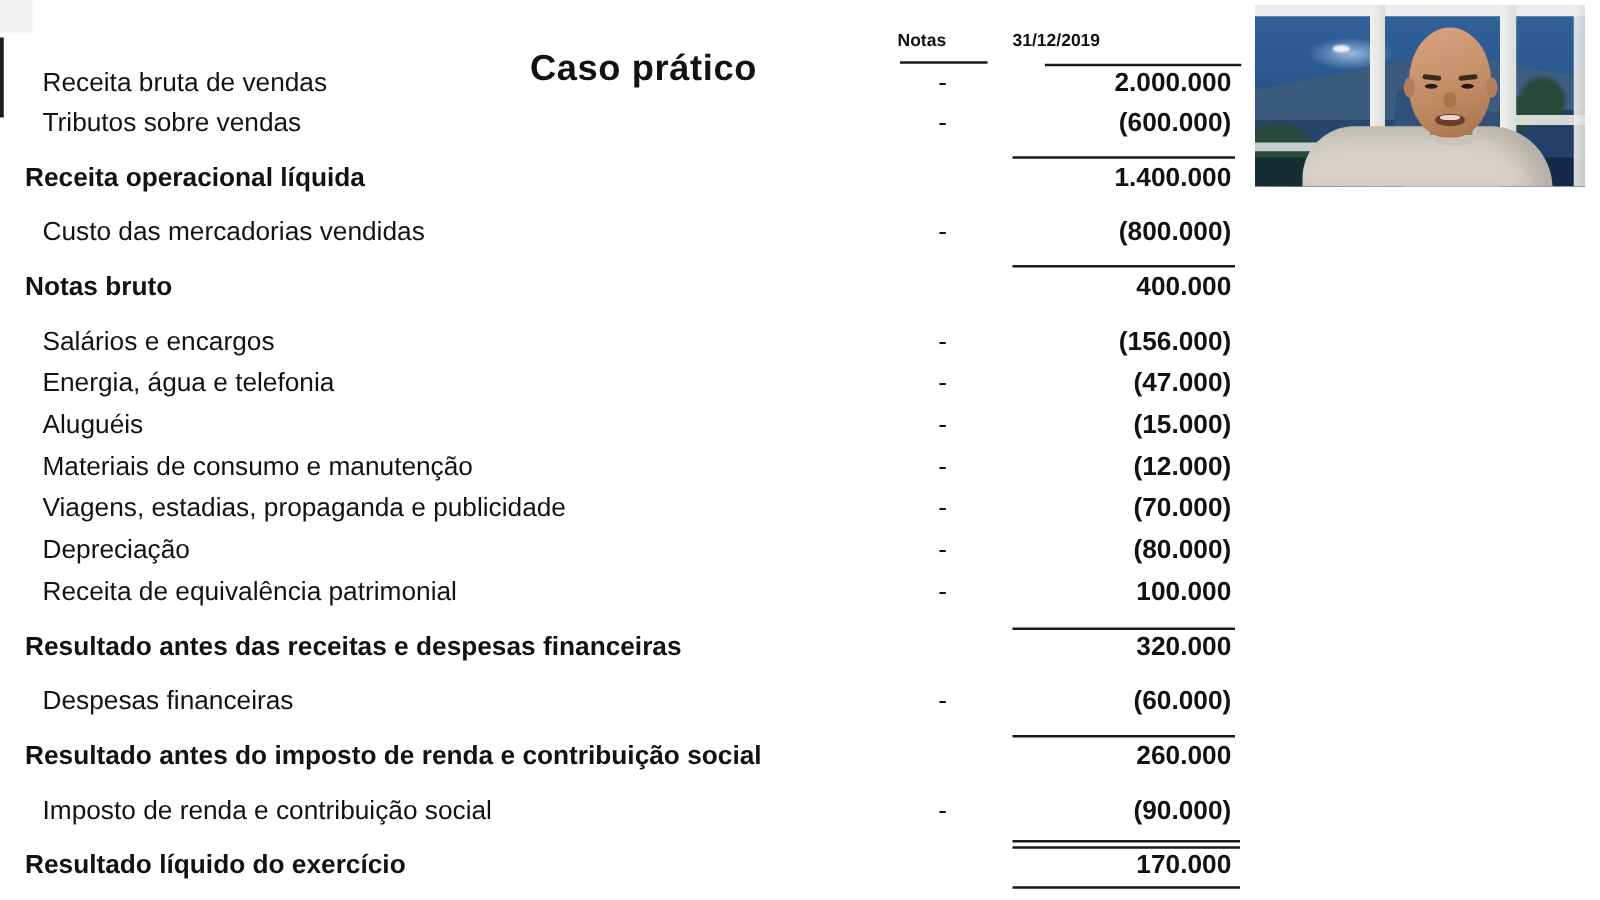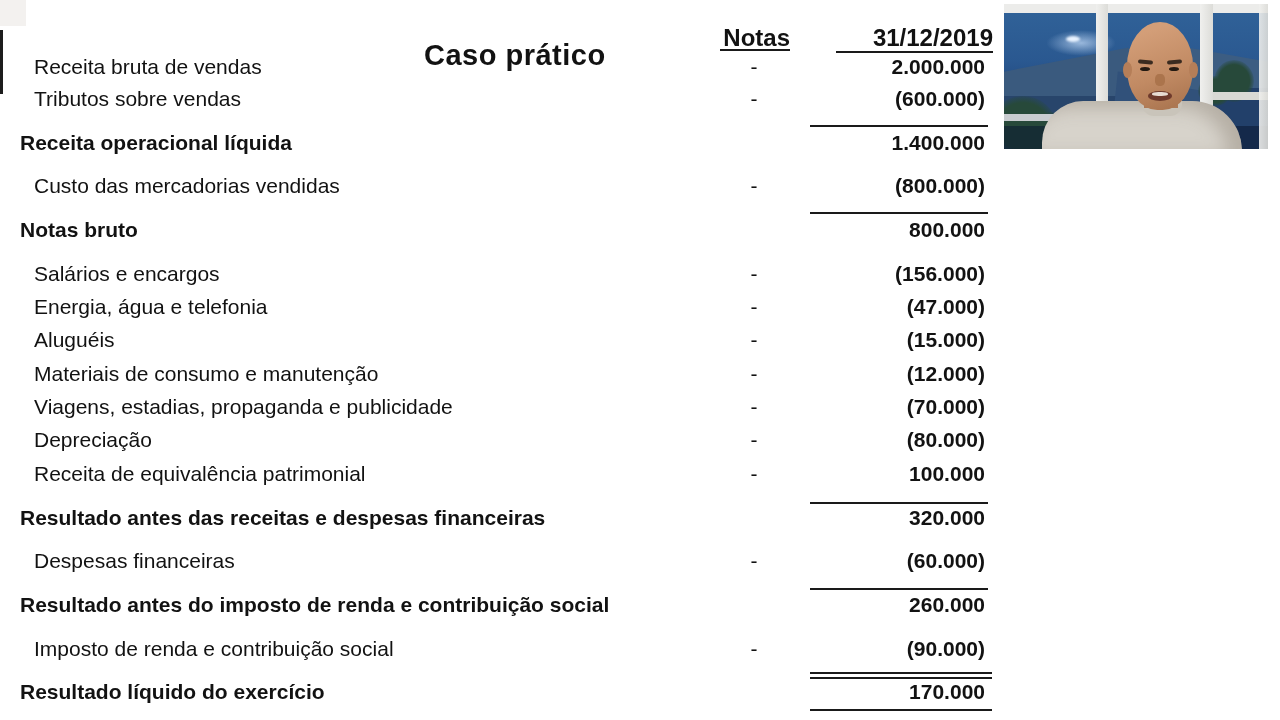--- a/index.html
+++ b/index.html
@@ -10,21 +10,21 @@
     color:#121212;
   }
   .stage { position:absolute; inset:0; }
 
   
   .slide-title {
     position:absolute; left:424px; top:39px;
     font-size:29px; font-weight:bold; letter-spacing:0.5px;
   }
   .col-header {
-    position:absolute; top:24px; font-size:24px; font-weight:bold; text-align:right;
+    position:absolute; top:24px; font-size:14px; font-weight:bold; text-align:left;
   }
   .col-header.notas { left:718px; width:72px; }
   .col-header.date  { left:810px; width:183px; }
 
   .row { position:absolute; left:0; width:1010px; height:28px; line-height:28px; font-size:21px; }
   .row .label { position:absolute; left:34px; white-space:nowrap; }
   .row.total .label { left:20px; font-weight:bold; }
   .row .notas { position:absolute; left:718px; width:72px; text-align:center; }
   .row .value { position:absolute; left:760px; width:225px; text-align:right;font-weight:bold; }
   .row.total .value { font-weight:bold; }
@@ -119,21 +119,21 @@
   <div class="row item" style="top:172px;">
     <span class="label">Custo das mercadorias vendidas</span>
     <span class="notas">-</span>
     <span class="value">(800.000)</span>
   </div>
 
   <div class="rule" style="left:810px; top:212px; width:178px;"></div>
   <div class="row total" style="top:216px;">
     <span class="label">Notas bruto</span>
     <span class="notas"></span>
-    <span class="value np">800.000</span>
+    <span class="value np">400.000</span>
   </div>
 
   <div class="row item" style="top:260px;">
     <span class="label">Salários e encargos</span>
     <span class="notas">-</span>
     <span class="value">(156.000)</span>
   </div>
   <div class="row item" style="top:293px;">
     <span class="label">Energia, água e telefonia</span>
     <span class="notas">-</span>

